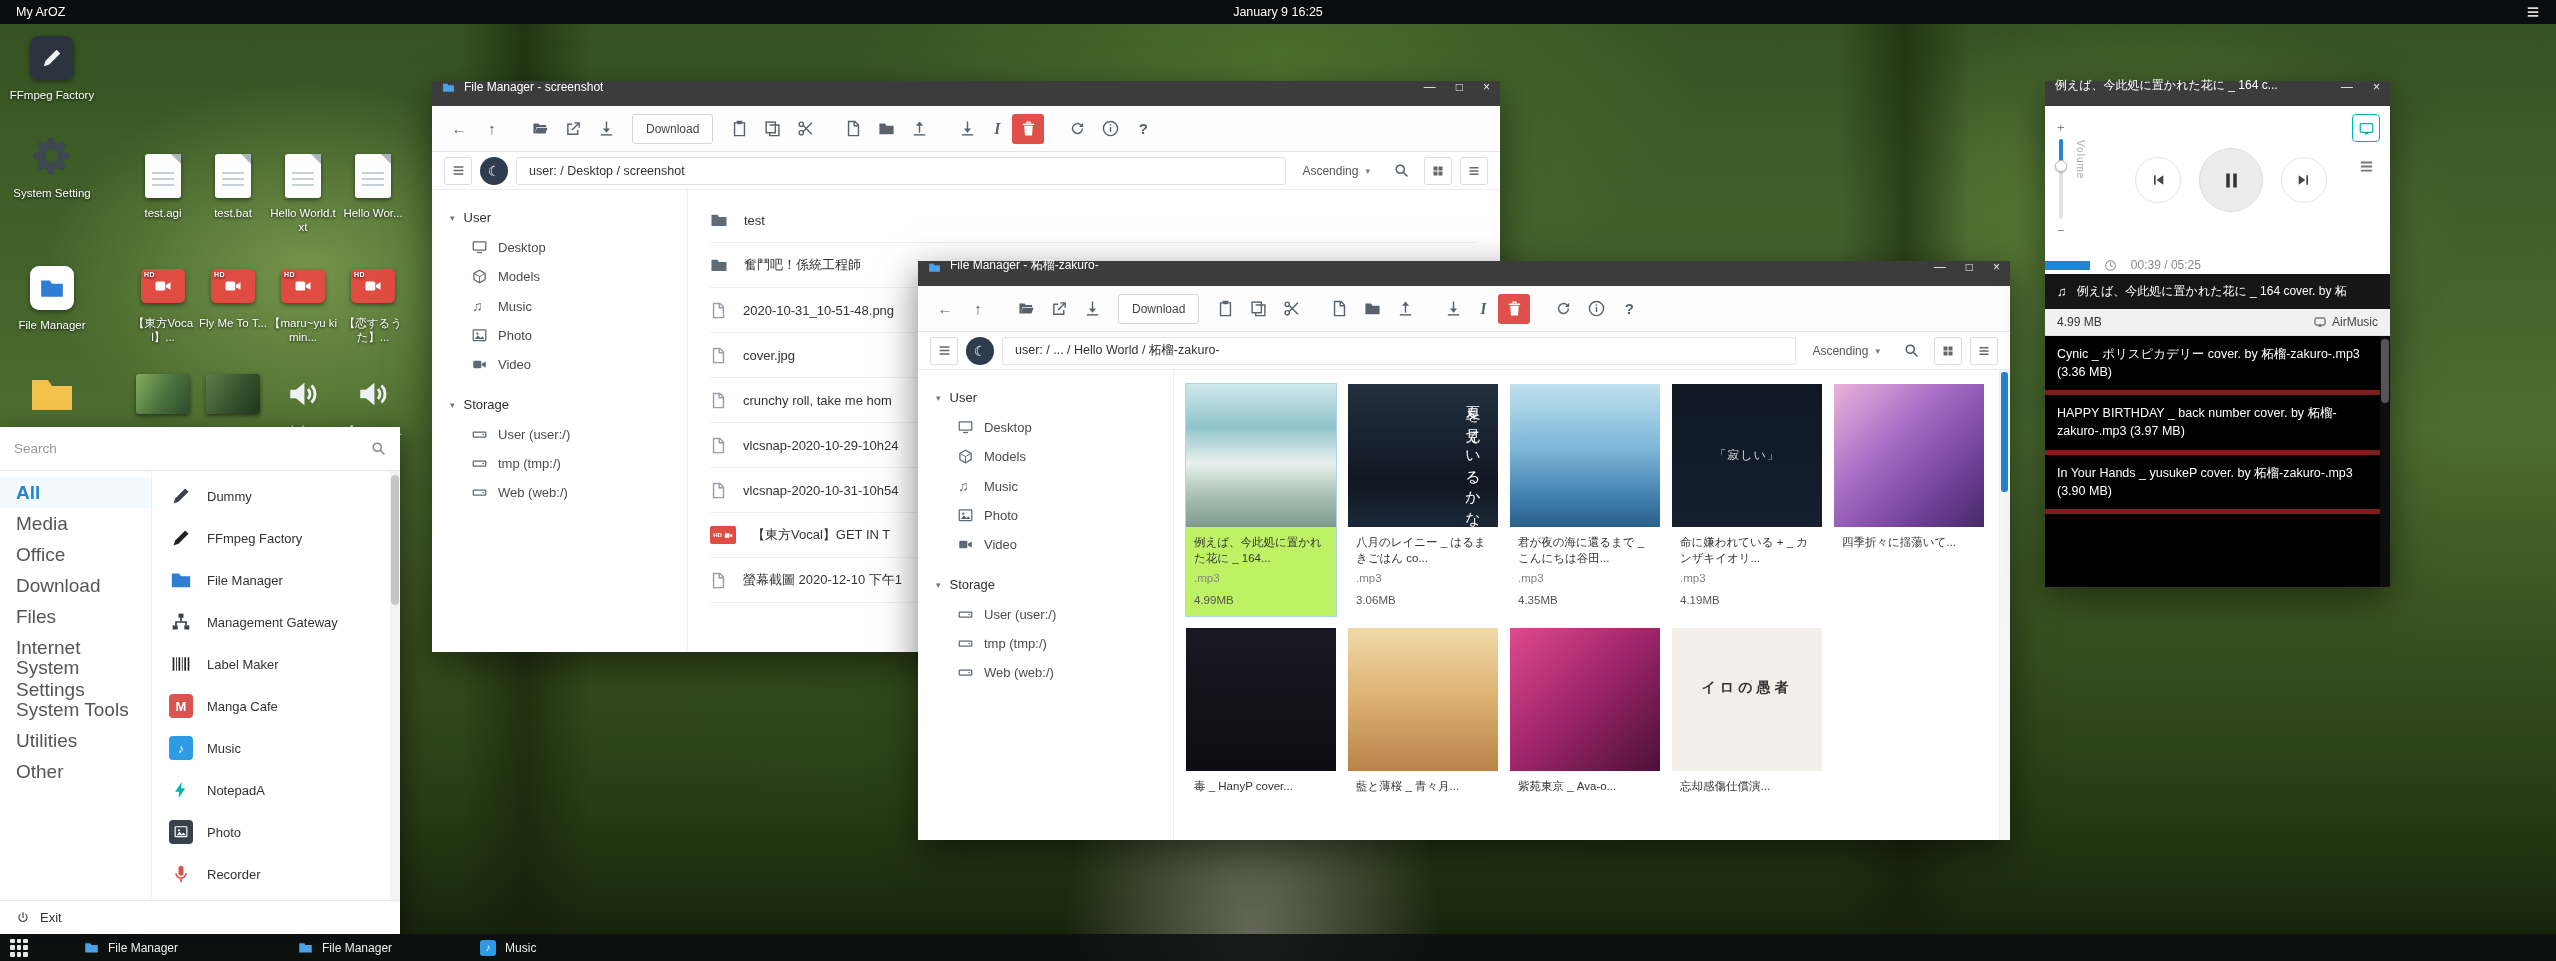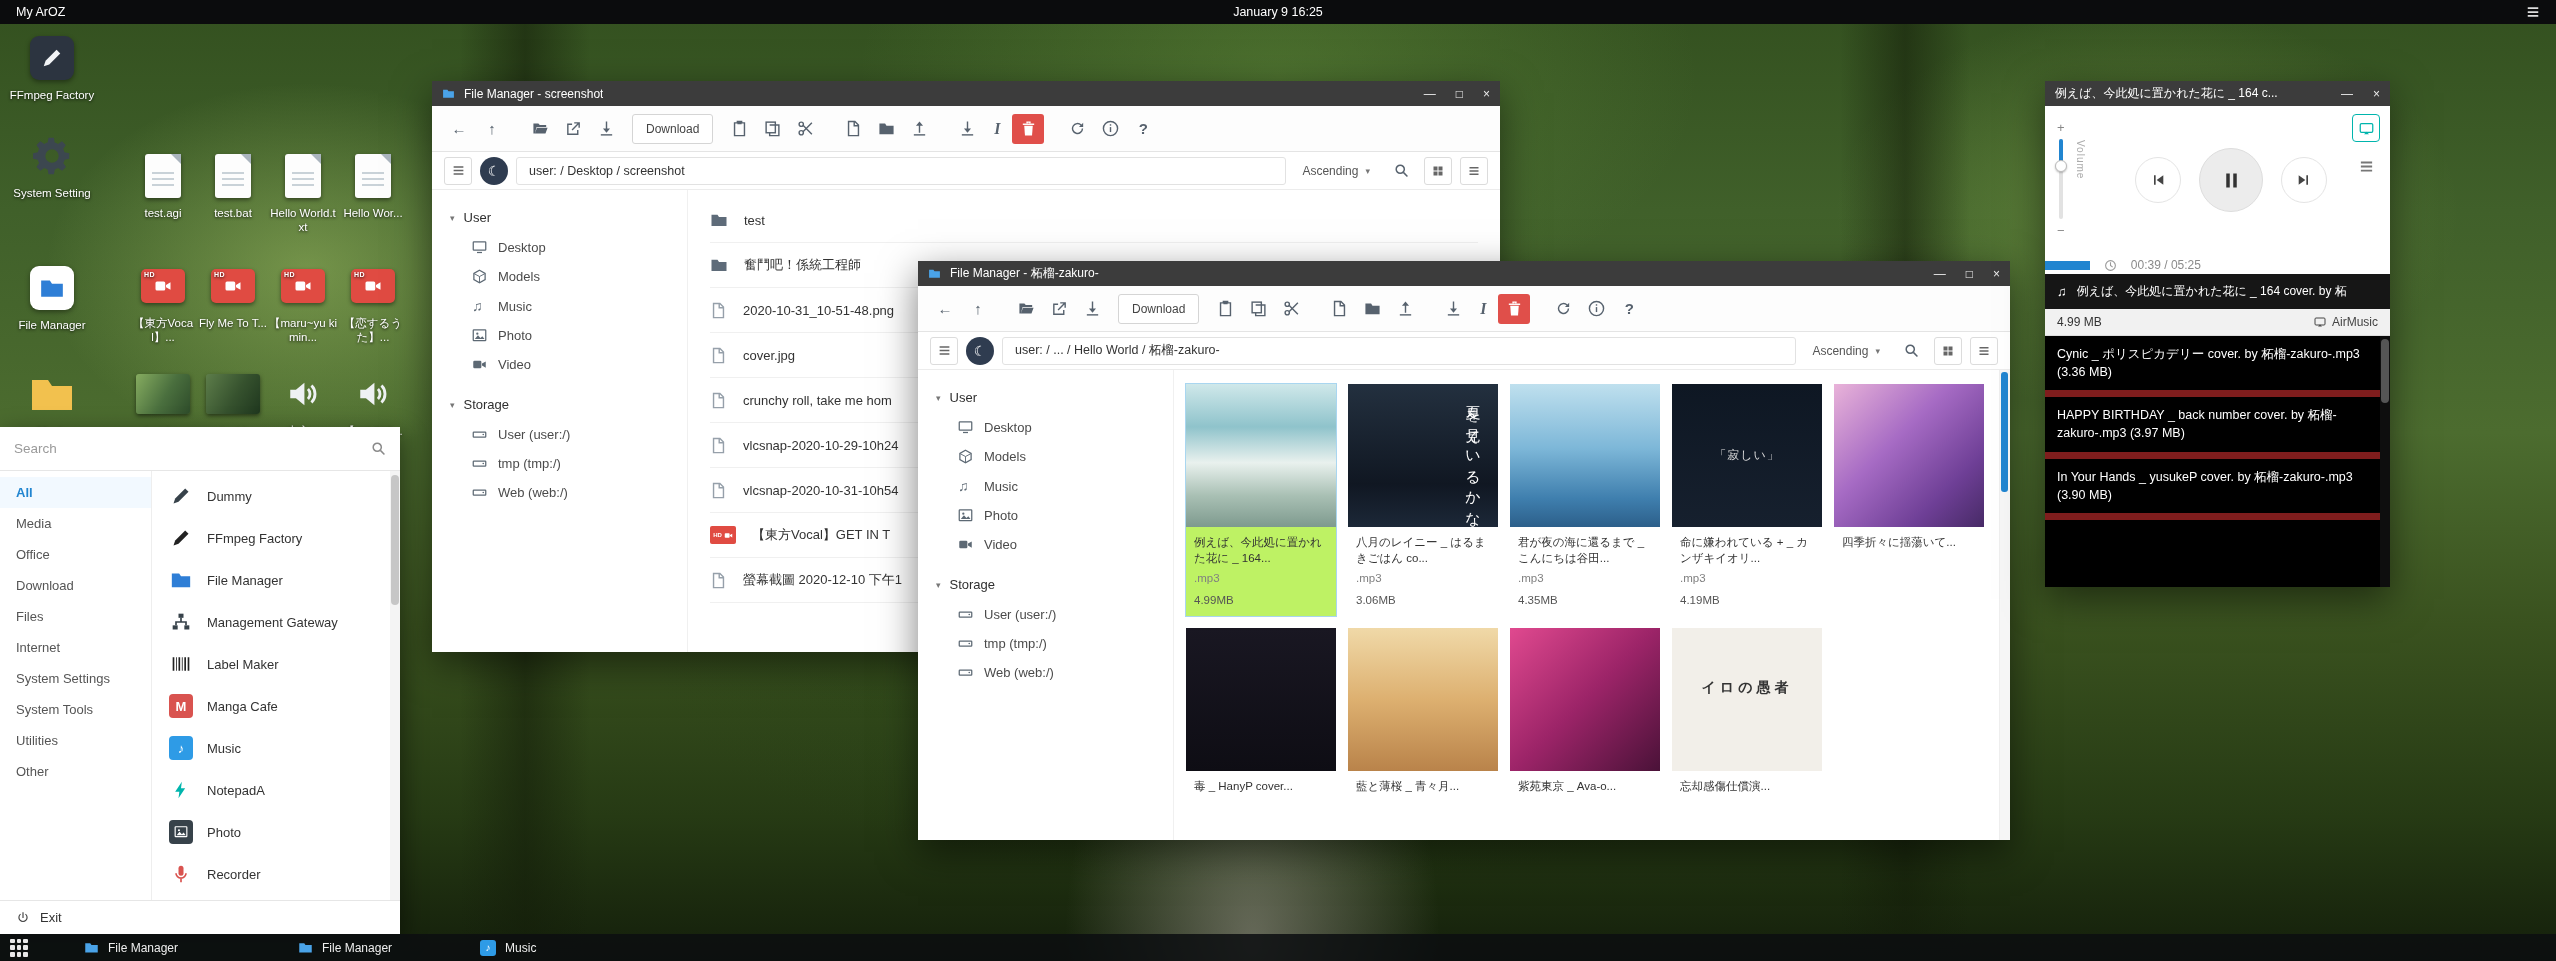--- a/index.html
+++ b/index.html
@@ -37,35 +37,35 @@
 .img-th.t1{background:linear-gradient(120deg,#86ac60 0%,#4a6f3e 55%,#2e4c2a 100%)}
 .img-th.t2{background:linear-gradient(120deg,#5d7d4a 0%,#36522e 55%,#1f371e 100%)}
 
 
 .menu-panel{position:absolute;left:0;top:427px;width:400px;height:507px;background:#fff;z-index:30;display:flex;flex-direction:column;box-shadow:3px 6px 22px rgba(0,0,0,.45)}
 .msearch-row{height:44px;flex:none;border-bottom:1px solid #e6e6e6;display:flex;align-items:center;padding:0 14px;gap:10px}
 .msearch{flex:1;border:none;outline:none;font-size:13.5px;color:#333;font-family:"Liberation Sans",sans-serif}
 .msearch::placeholder{color:#9a9a9a}
 .menu-body{flex:1;display:flex;overflow:hidden}
 .menu-cats{width:152px;flex:none;border-right:1px solid #eee;padding:6px 0}
-.cat{height:31px;display:flex;align-items:center;padding:0 16px;font-size:13px;color:#555}
+.cat{height:31px;display:flex;align-items:center;padding:0 16px;font-size:19px;color:#555}
 .cat.active{color:#2185d0;background:#f2f9ff;font-weight:bold}
 .menu-apps{flex:1;padding:4px 0;position:relative;overflow:hidden}
 .mapp{height:42px;display:flex;align-items:center;gap:13px;padding:0 16px;font-size:13px;color:#333}
 .mapp .micn{width:26px;height:26px;display:flex;align-items:center;justify-content:center;flex:none}
 .ic-sq{width:24px;height:24px;border-radius:4px;color:#fff;display:flex;align-items:center;justify-content:center;font-size:13px;font-weight:bold}
 .mscroll{position:absolute;right:0;top:0;bottom:0;width:10px;background:#f4f4f4}
 .mthumb{position:absolute;top:4px;right:1px;width:8px;height:130px;background:#c6c6c6;border-radius:4px}
 .menu-exit{height:34px;flex:none;border-top:1px solid #e6e6e6;display:flex;align-items:center;gap:10px;padding:0 16px;font-size:13px;color:#333}
 
 
 .win{position:absolute;display:flex;flex-direction:column;background:#fff;box-shadow:0 12px 36px rgba(0,0,0,.5)}
 .w1{left:432px;top:81px;width:1068px;height:571px;z-index:5}
 .w2{left:918px;top:261px;width:1092px;height:579px;z-index:8}
-.tbar{height:25px;flex:none;background:#3c3c3c;display:flex;align-items:center;gap:9px;padding:4px 10px;color:#fff;font-size:12px}
+.tbar{height:25px;flex:none;background:#3c3c3c;display:flex;align-items:flex-end;gap:9px;padding:12px 10px;color:#fff;font-size:12px}
 .tbar .wt{white-space:nowrap;overflow:hidden;text-overflow:ellipsis}
 .wbtns{margin-left:auto;display:flex;gap:20px;align-items:center;font-size:12px;color:#eee}
 .toolbar{height:46px;flex:none;display:flex;align-items:center;gap:3px;padding:0 12px;background:#fdfdfd;border-bottom:1px solid #e4e4e4;color:#57626e}
 .gap{width:12px;flex:none}
 .tool{width:30px;height:30px;border-radius:3px;display:flex;align-items:center;justify-content:center;flex:none;font-size:15px;color:#57626e}
 .tool .ic{width:17px;height:17px}
 .tool.danger{background:#e04f4a;color:#fff;width:32px}
 .rn{font-family:"Liberation Serif",serif;font-style:italic;font-weight:bold;font-size:16px;width:24px}
 .dl-btn{display:flex;align-items:center;gap:7px;border:1px solid #d5d5d5;border-radius:3px;background:#fff;height:30px;padding:0 13px;font-size:12px;color:#444;margin:0 8px;font-family:"Liberation Sans",sans-serif}
 .pathbar{height:38px;flex:none;display:flex;align-items:center;gap:8px;padding:0 12px;background:#fff;border-bottom:1px solid #ececec}
@@ -132,21 +132,21 @@
 .pmenu{position:absolute;right:10px;top:46px;width:28px;height:28px;display:flex;align-items:center;justify-content:center;color:#777}
 .p-progress{height:18px;flex:none;display:flex;align-items:center;gap:14px;background:#fff}
 .pfill{width:13%;height:9px;background:#2185d0}
 .ptime{font-size:12px;color:#8a8a8a}
 .p-now{flex:none;background:#161616;color:#fff;padding:9px 12px;display:flex;gap:10px;align-items:center;font-size:12px}
 .p-now .nico{font-size:13px;flex:none}
 .ntext{white-space:nowrap;overflow:hidden}
 .p-status{flex:none;background:#f1f1f1;display:flex;justify-content:space-between;align-items:center;padding:6px 12px;font-size:12px;color:#333;border-bottom:1px solid #ddd}
 .amx{display:flex;align-items:center;gap:6px;color:#444}
 .p-list{flex:1;background:#000;position:relative;overflow:hidden}
-.p-item{padding:9px 22px 9px 12px;border-bottom:7px solid #7f1d1d;font-size:12.5px;color:#fff;line-height:1.45}
+.p-item{padding:9px 22px 9px 12px;border-bottom:5px solid #7f1d1d;font-size:12.5px;color:#fff;line-height:1.45}
 .p-scroll{position:absolute;right:0;top:0;bottom:0;width:10px;background:#0e0e0e}
 .p-thumb{position:absolute;top:3px;right:1px;width:8px;height:64px;background:#555;border-radius:4px}
 
 
 .taskbar{position:absolute;left:0;bottom:0;right:0;height:27px;background:rgba(12,14,16,.86);display:flex;align-items:center;padding:0 10px;z-index:40;color:#eee;font-size:12px}
 .tb-grid{width:18px;height:18px;display:grid;grid-template-columns:repeat(3,1fr);gap:2px}
 .tb-grid i{background:#e8e8e8;border-radius:1px}
 .tb-item{display:flex;align-items:center;gap:9px;height:100%;padding:0 6px}
 .tb-item .ic{width:15px;height:15px}
 </style>

